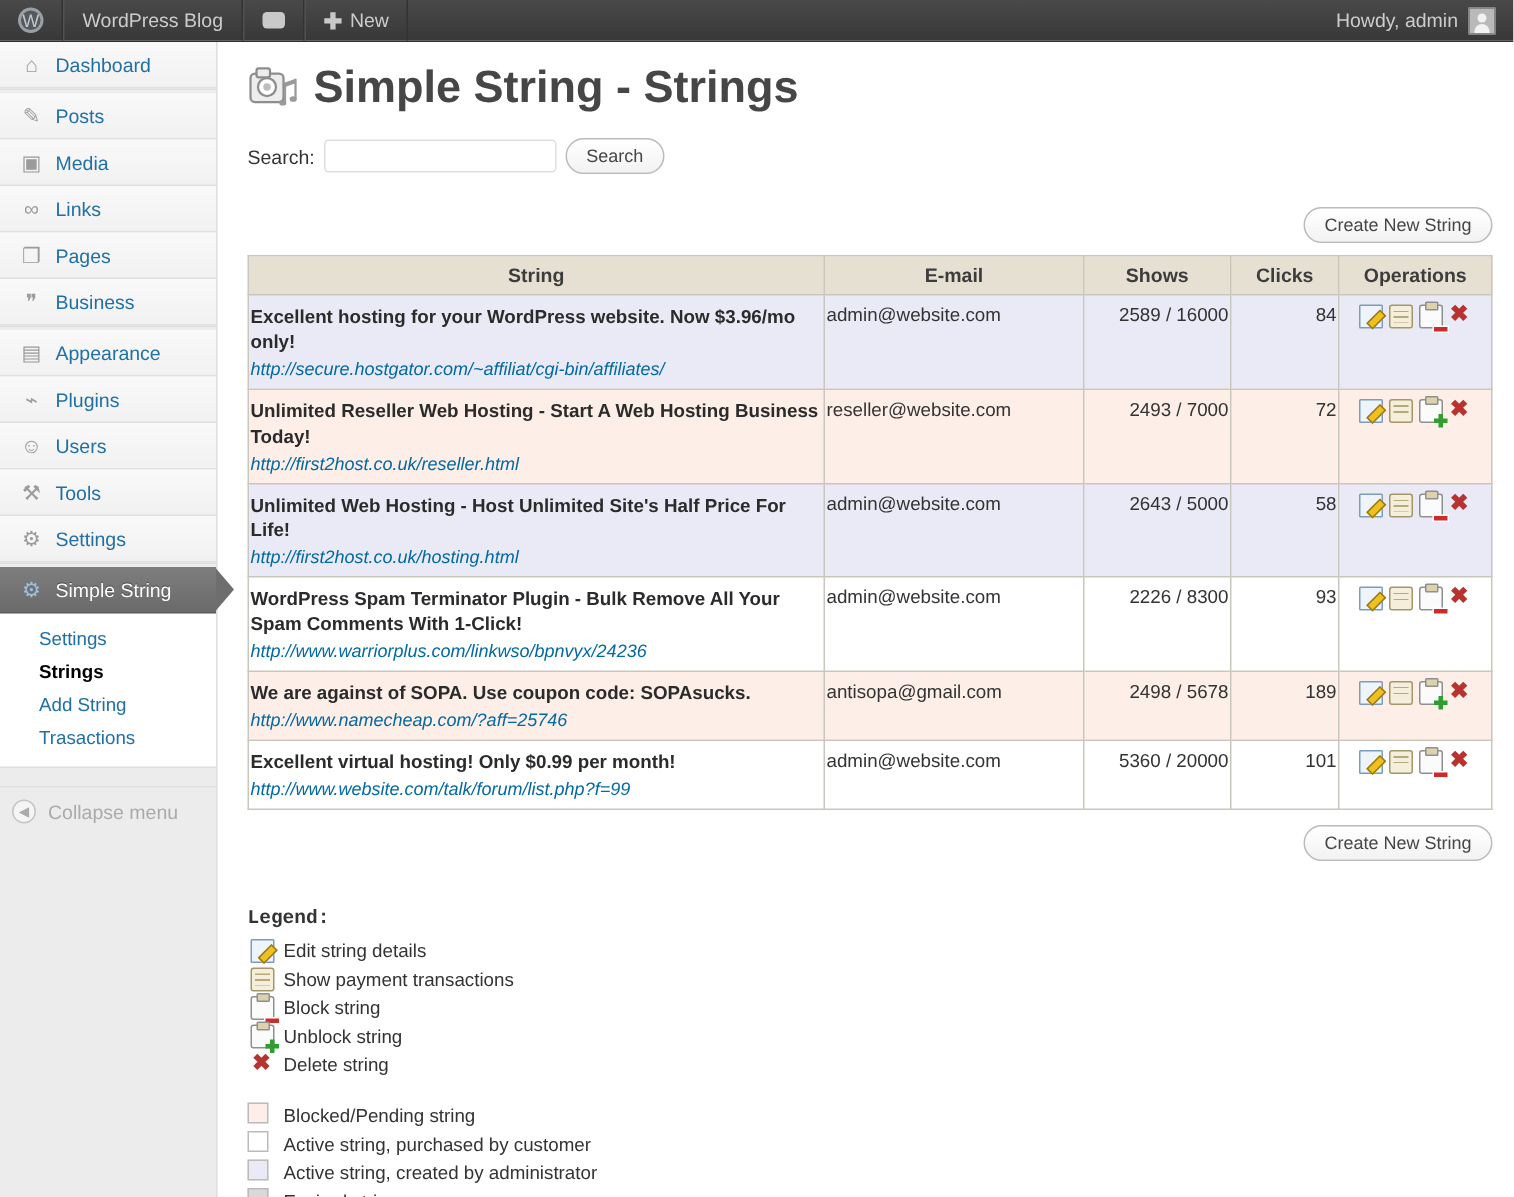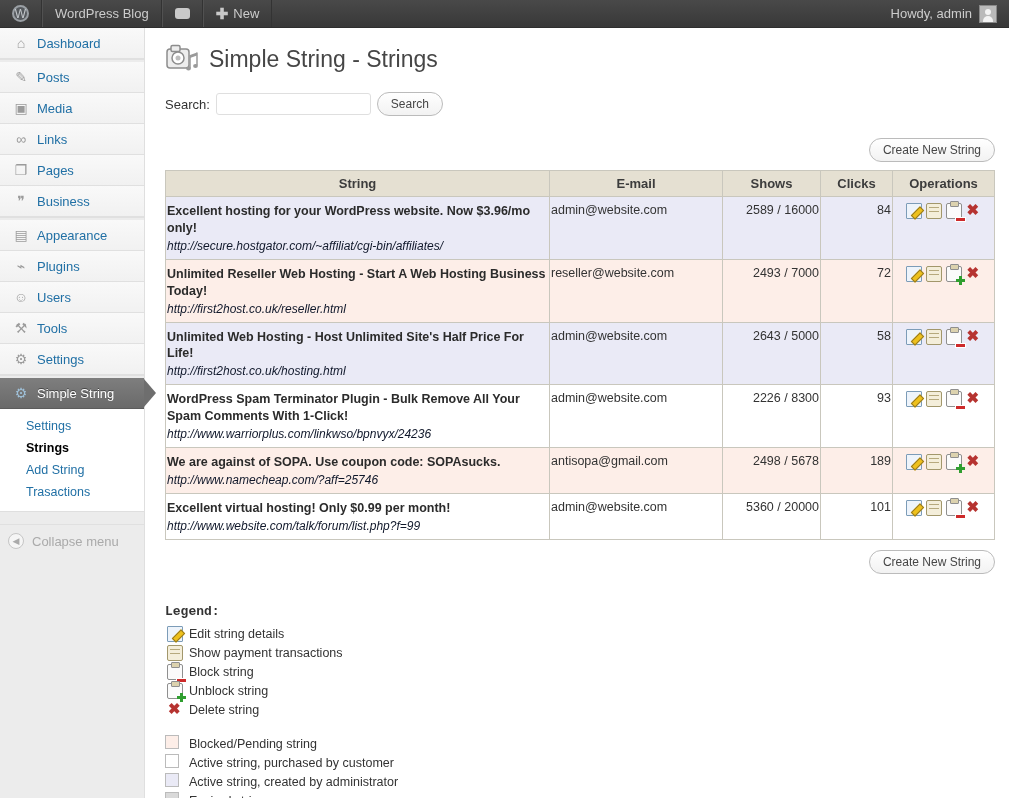--- a/index.html
+++ b/index.html
@@ -59,37 +59,37 @@
   .gi-dashboard::before{content:"⌂";} .gi-posts::before{content:"✎";}
   .gi-media::before{content:"▣";}    .gi-links::before{content:"∞";}
   .gi-pages::before{content:"❐";}    .gi-comments::before{content:"❞";}
   .gi-appearance::before{content:"▤";} .gi-plugins::before{content:"⌁";}
   .gi-users::before{content:"☺";}    .gi-tools::before{content:"⚒";}
   .gi-settings::before{content:"⚙";} .gi-gear::before{content:"⚙";}
 
   
   .content { flex:1; background:#fff; padding:14px 15px 0 20px; position:relative; }
   .page-head { display:flex; align-items:center; gap:10px; margin-bottom:16px; }
-  .page-title { font-size:23px; font-weight:400; color:#464646; }
+  .page-title { font-size:30px; font-weight:700; color:#464646; }
   .search-row { display:flex; align-items:center; gap:6px; margin-bottom:22px; font-size:13px; color:#333; }
   .search-input { width:155px; height:22px; border:1px solid #dfdfdf; border-radius:3px;
                   padding:0 5px; font-size:12px; font-family:"Liberation Sans",sans-serif; }
   .btn { display:inline-block; padding:4px 13px; font-size:12px; color:#464646;
          background:linear-gradient(#ffffff,#f2f2f2); border:1px solid #bbb;
          border-radius:12px; cursor:pointer; font-family:"Liberation Sans",sans-serif; }
   .create-row { text-align:right; margin:6px 0 8px 0; }
 
   
   table.strings { border-collapse:collapse; width:829px; table-layout:fixed; font-size:12.5px; }
   table.strings th, table.strings td { border:1px solid #c9c7bd; vertical-align:top; }
   table.strings th { background:#e5e0d2; color:#3c3c3c; font-weight:bold; font-size:13px;
                      padding:5px 4px; text-align:center; vertical-align:middle; }
   table.strings td { padding:6px 1px; color:#333; background:#fff; }
   .row-title { font-weight:bold; color:#2b2b2b; line-height:1.35; }
-  .row-url { color:#0f172a; font-style:italic; text-decoration:none; font-size:12px;
+  .row-url { color:#0369a1; font-style:italic; text-decoration:none; font-size:12px;
              display:inline-block; margin-top:2px; cursor:pointer; }
   td.num { text-align:right; padding-right:10px; }
   td.ops { text-align:center; padding-top:8px; }
   tr.row-admin td { background:#eaeaf6; }
   tr.row-blocked td { background:#fdeee8; }
   tr.row-customer td { background:#ffffff; }
 
   
   .op { width:16px; height:16px; display:inline-block; position:relative; margin:0 2px;
         vertical-align:middle; cursor:pointer; }

